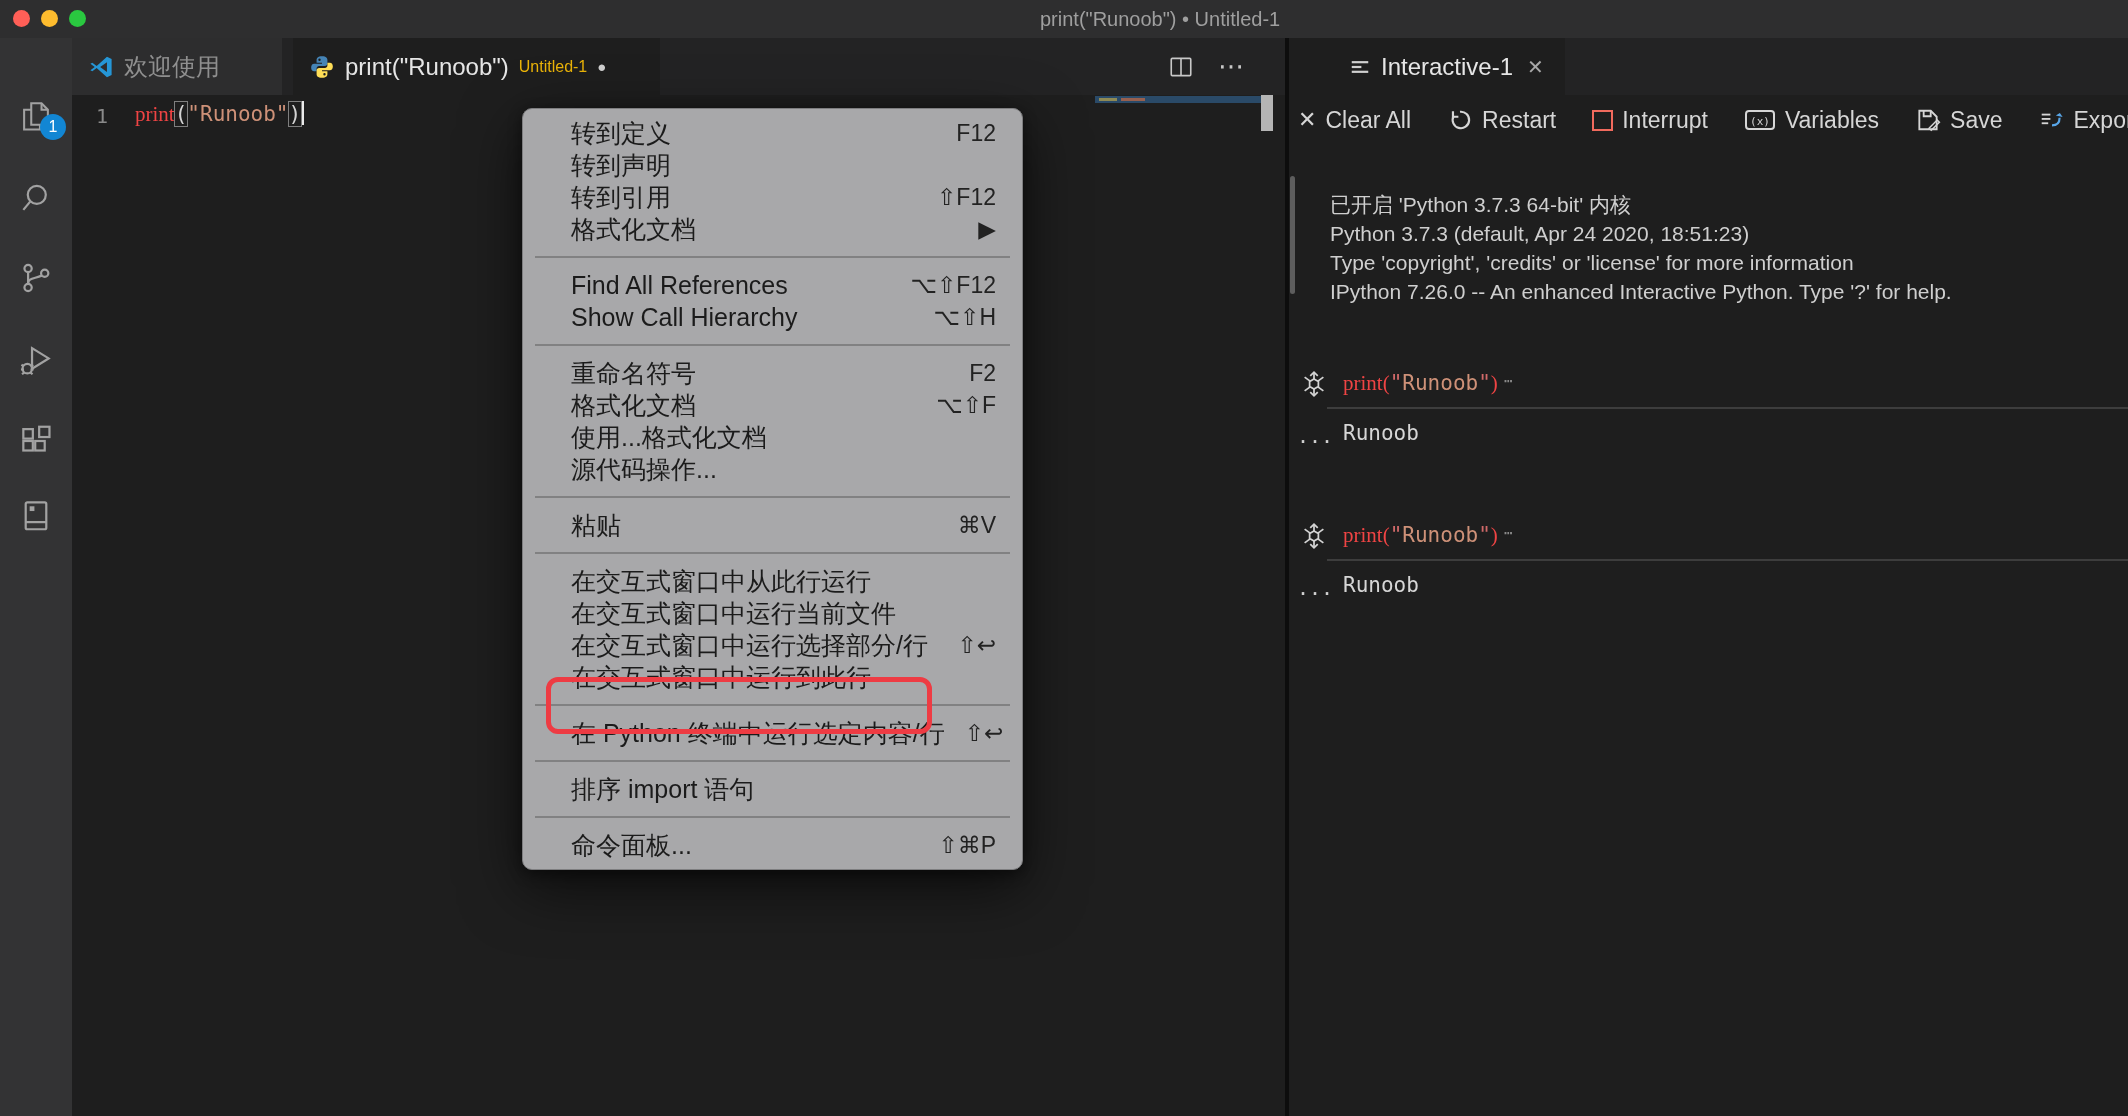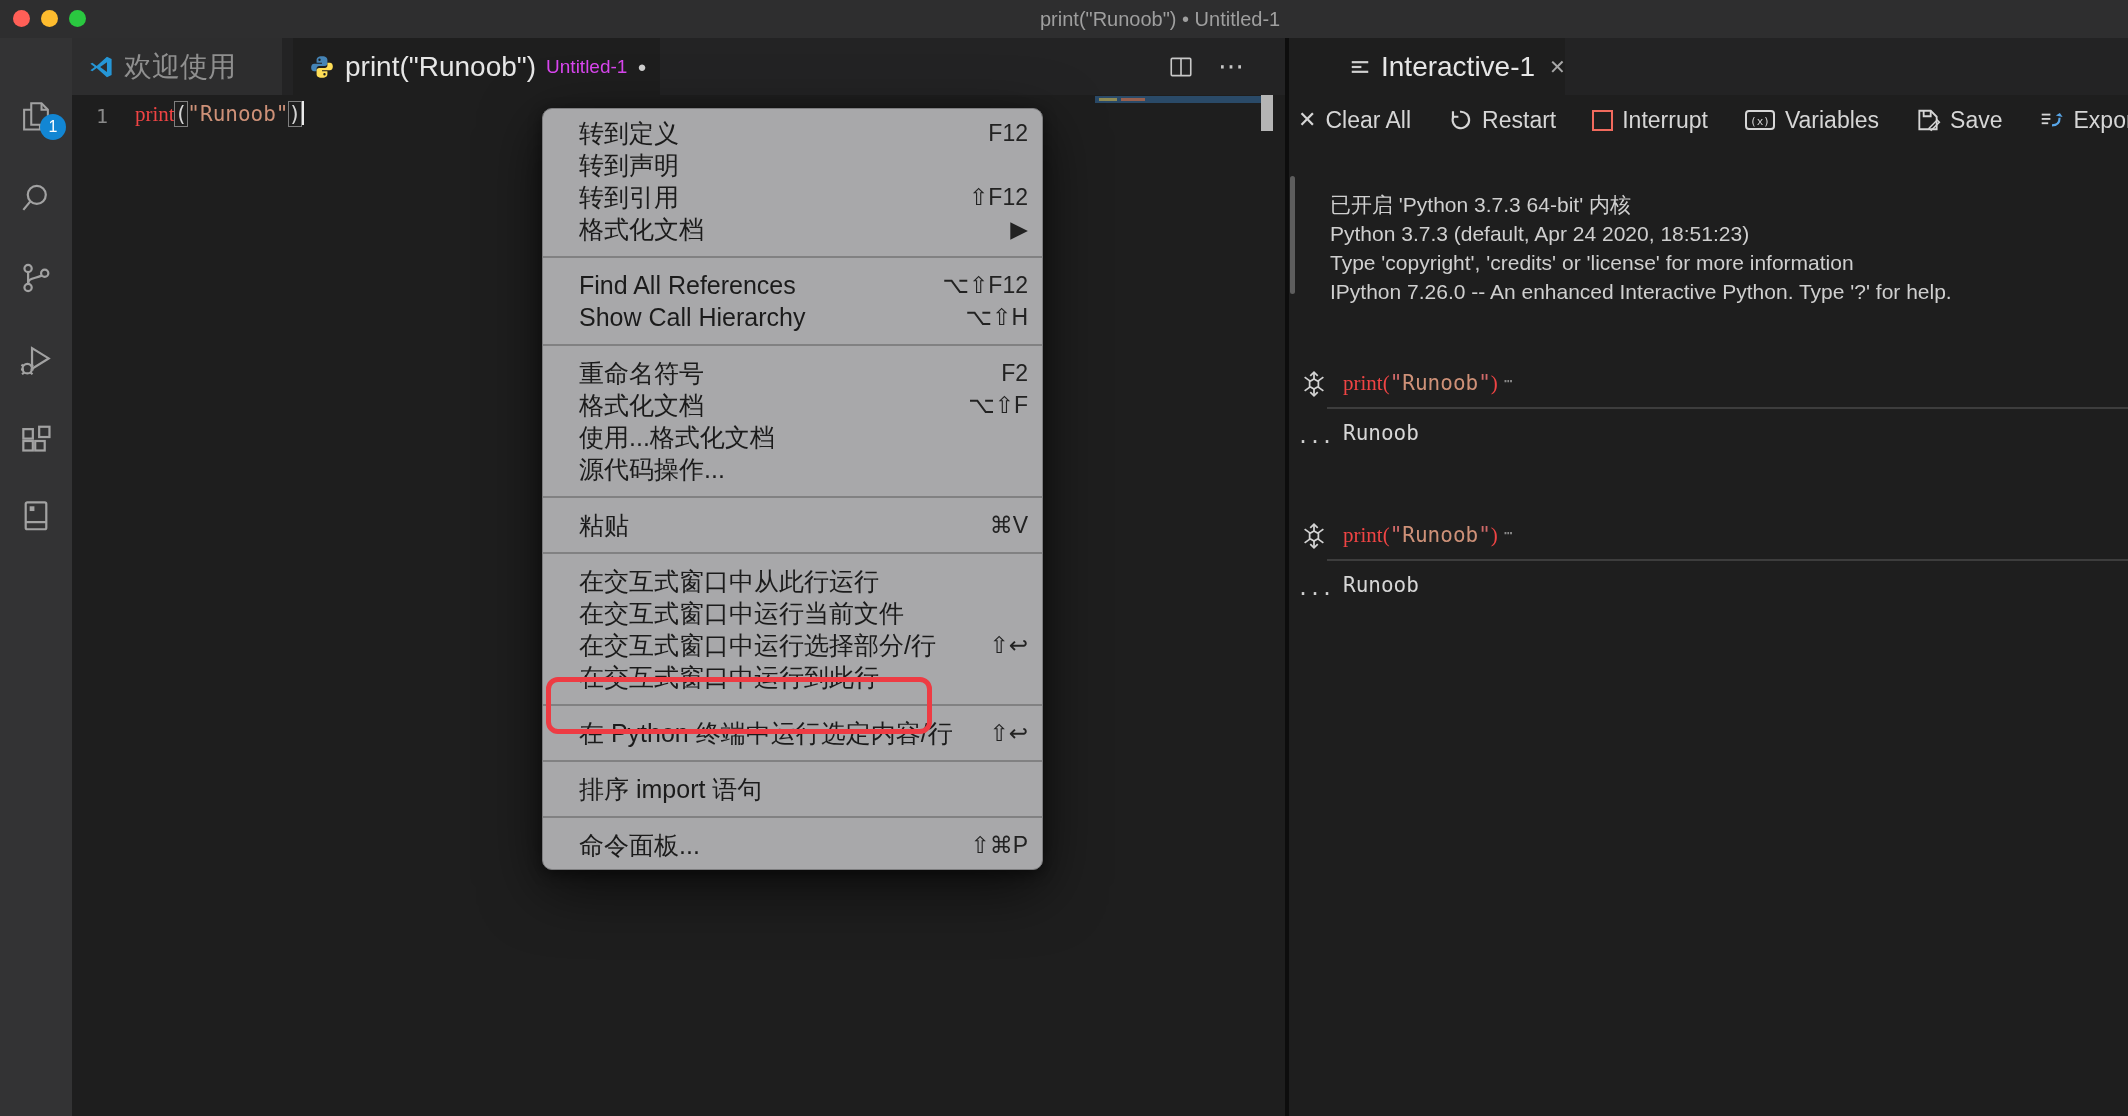--- a/index.html
+++ b/index.html
@@ -21,23 +21,23 @@
            align-items:center; justify-content:center; z-index:3; }
   
   .tabstrip { top:38px; height:57px; background:#232324; }
   .tabs-left  { left:72px;  width:1213px; }
   .tabs-right { left:1290px; width:838px;margin-left:43px; }
   .tab { height:57px; display:flex; align-items:center; gap:10px; padding:0 16px; }
   .tab.welcome { position:absolute; left:0; width:210px; background:#2d2d2e; }
   .tab.active  { position:absolute; background:#1e1e1e; }
   .tab.file    { left:221px; width:367px; }
   .tab.interactive { left:0; width:232px; }
-  .tablabel { font-size:28px; color:#8f8f8f; white-space:nowrap; }
+  .tablabel { font-size:24px; color:#8f8f8f; white-space:nowrap; }
   .tablabel.main { color:#e6e6e6; }
-  .tablabel.dim  { color:#d946ef; font-size:19px; }
+  .tablabel.dim  { color:#eab308; font-size:16px; }
   .moddot { color:#cfcfcf; font-size:15px; }
   .tabclose { color:#a8a8a8; font-size:20px; margin-left:4px; }
   .tab-actions { position:absolute; left:1096px; top:0; height:57px; display:flex;
                  gap:24px; align-items:center; color:#c8c8c8; }
   .dots { font-size:26px; color:#c8c8c8; letter-spacing:2px; }
   
   .lnum { left:72px; top:104px; width:36px; text-align:right; color:#8a8a8a;
           font:20px "DejaVu Sans Mono", monospace; }
   .codeline { left:135px; top:101px; font:21px "DejaVu Sans Mono", monospace; white-space:pre; }
   .kw  { color:#ef4444;font-family:Liberation Serif, serif; }
@@ -45,22 +45,22 @@
   .pn.match { outline:1px solid #7f7f7f; }
   .str { color:#ce9178; }
   .qt  { color:#d16969; }
   .cursor { display:inline-block; width:2px; height:24px; background:#eaeaea;
             vertical-align:-4px; margin-left:1px; }
   .minimap-line { left:1095px; top:96px; width:168px; height:7px; background:#2a4a68; }
   .mm-speck { top:98px; height:3px; }
   .scroll-thumb { left:1261px; top:95px; width:12px; height:36px; background:#b5b5b5; }
   .divider { left:1285px; top:38px; width:4px; height:1078px; background:#0d0d0d; }
   
-  .menu { left:542px; top:108px; width:501px; background:#a8a8aa;
-          border:1px solid #7e7e80; border-radius:10px; padding:8px 0;
+  .menu { left:522px; top:108px; width:501px; background:#a8a8aa;
+          border:1px solid #7e7e80; border-radius:10px; padding:8px 12px;
           box-shadow:0 18px 60px rgba(0,0,0,.6), 0 4px 14px rgba(0,0,0,.45); z-index:10; }
   .mi { height:32px; display:flex; align-items:center; justify-content:space-between;
         padding:0 14px 0 36px; color:#1b1b1b; font-size:25px; white-space:nowrap; }
   .mi .sc { font-size:23px; color:#222; margin-left:20px; }
   .msep { height:2px; background:rgba(40,40,40,.30); margin:11px 0; }
   .annotation { left:546px; top:677px; width:386px; height:57px;
                 border:5px solid #ee3b43; border-radius:12px; z-index:20; }
   
   .itoolbar { left:1298px; top:100px; height:40px; display:flex; gap:36px;
               align-items:center; color:#d6d6d6; font-size:23px; }

